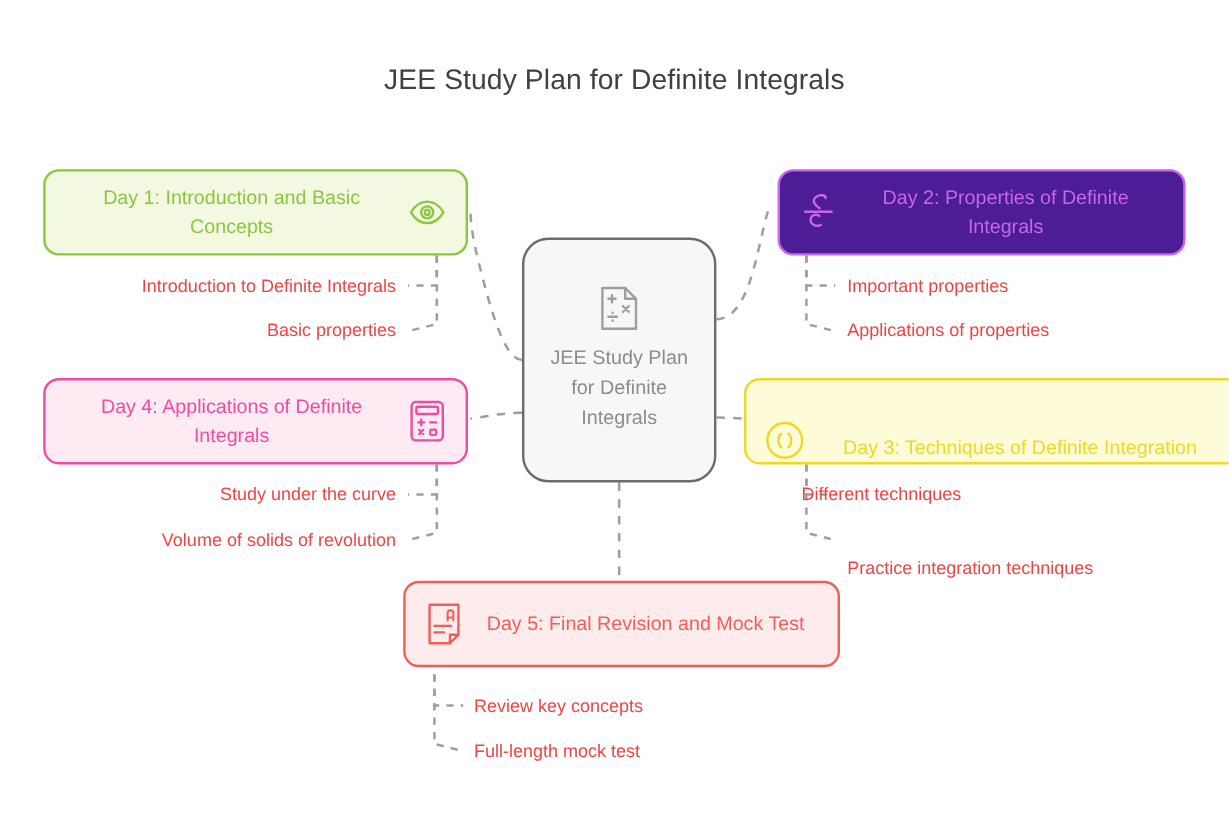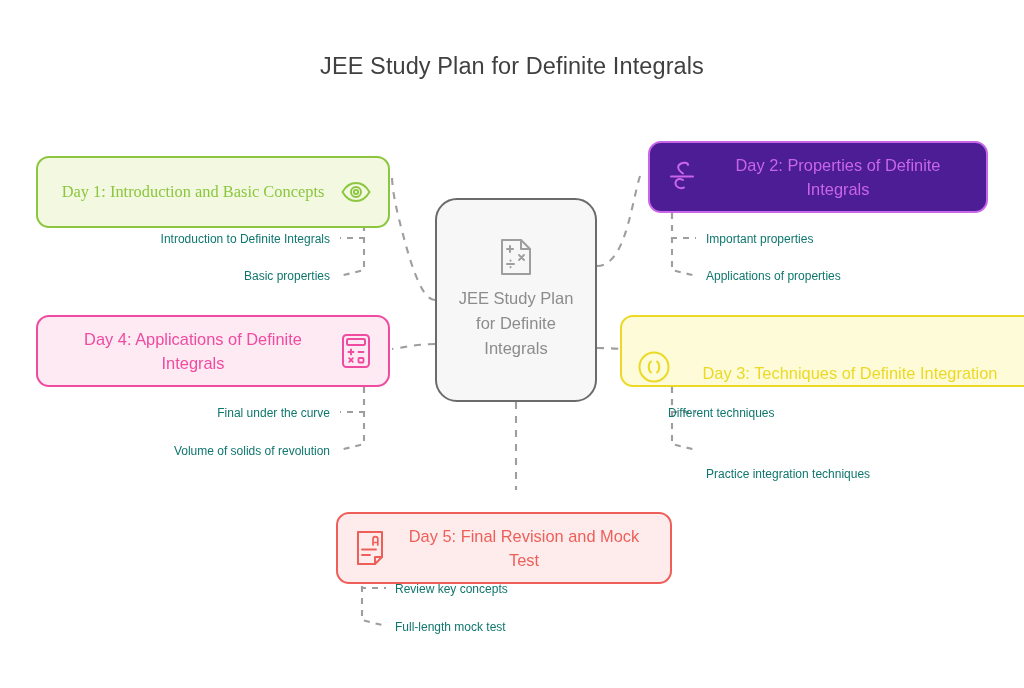--- a/index.html
+++ b/index.html
@@ -87,31 +87,31 @@
     flex: 0 0 auto;
     width: 36px;
     height: 36px;
     display: flex;
     align-items: center;
     justify-content: center;
   }
   .node-icon.left  { order: 0; margin-right: 4px; }
   .node-icon.right { order: 2; margin-left: 4px; }
 
-  #node-day1 { left: 36px;  top: 156px; width: 354px; height: 72px; font-family: Liberation Serif, serif; }
+  #node-day1 { left: 36px;  top: 141px; width: 354px; height: 72px; }
   #node-day2 { left: 648px; top: 141px; width: 340px; height: 72px; }
   #node-day3 { left: 620px; top: 315px; width: 420px; height: 72px; align-items: flex-end; }
   #node-day4 { left: 36px;  top: 315px; width: 354px; height: 72px; justify-content: flex-end; }
-  #node-day5 { left: 336px; top: 512px; width: 336px; height: 72px; }
+  #node-day5 { left: 336px; top: 484px; width: 364px; height: 72px; }
 
   
   .leaf {
     position: absolute;
-    font-size: 12px;
-    color: #0f766e;
+    font-size: 15px;
+    color: #ef4444;
     white-space: nowrap;
     line-height: 20px;
   }
   .leaf.right-side { text-align: right; }
   .leaf.left-side  { text-align: right; transform: translateX(-100%); }
 </style>
 </head>
 <body>
 
 <div id="canvas">
@@ -225,19 +225,19 @@
 
   <div class="leaf left-side" style="left:330px; top:229px;">Introduction to Definite Integrals</div>
   <div class="leaf left-side" style="left:330px; top:266px;">Basic properties</div>
 
   <div class="leaf right-side" style="left:706px; top:229px;">Important properties</div>
   <div class="leaf right-side" style="left:706px; top:266px;">Applications of properties</div>
 
   <div class="leaf right-side" style="left:668px; top:403px;">Different techniques</div>
   <div class="leaf right-side" style="left:706px; top:464px;">Practice integration techniques</div>
 
-  <div class="leaf left-side" style="left:330px; top:403px;">Final under the curve</div>
+  <div class="leaf left-side" style="left:330px; top:403px;">Study under the curve</div>
   <div class="leaf left-side" style="left:330px; top:441px;">Volume of solids of revolution</div>
 
   <div class="leaf right-side" style="left:395px; top:579px;">Review key concepts</div>
   <div class="leaf right-side" style="left:395px; top:617px;">Full-length mock test</div>
 
 </div>
 
 </body></html>

